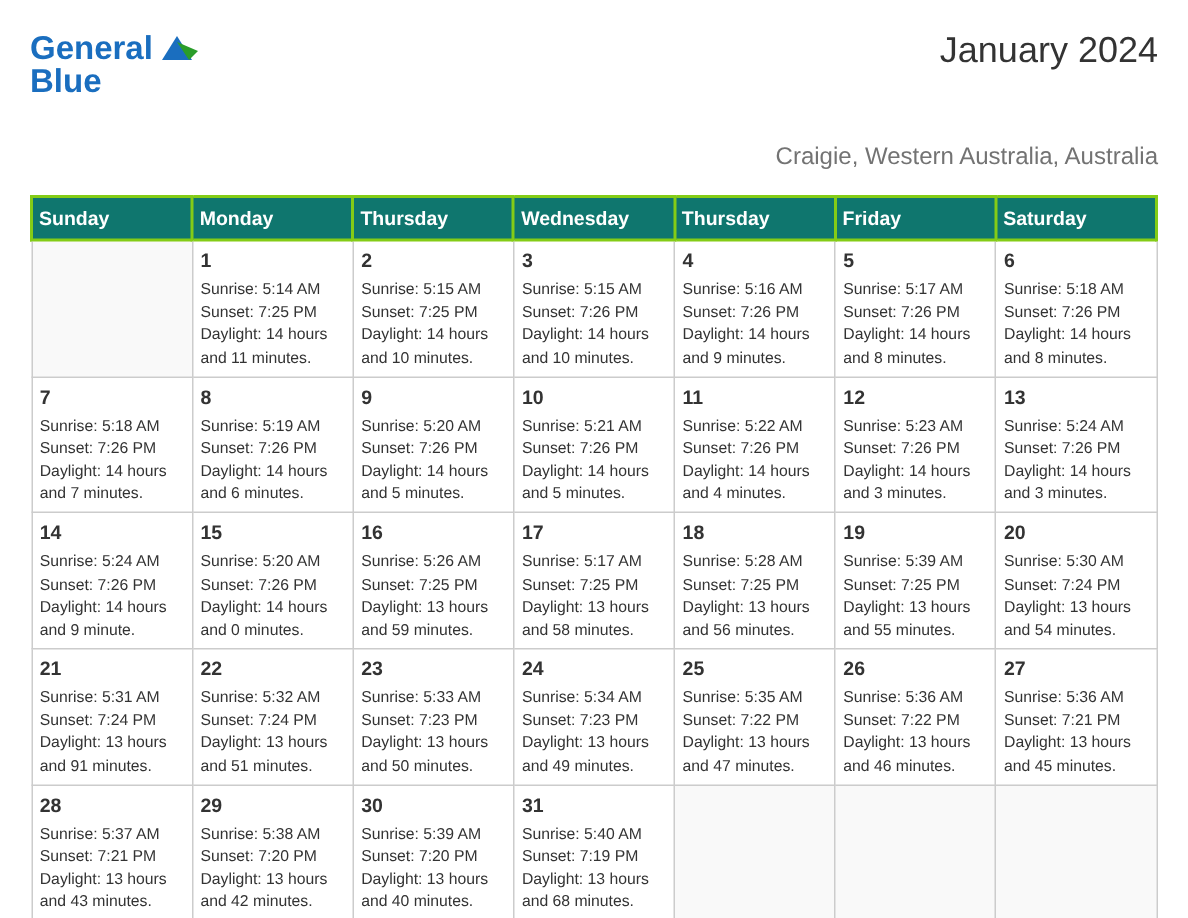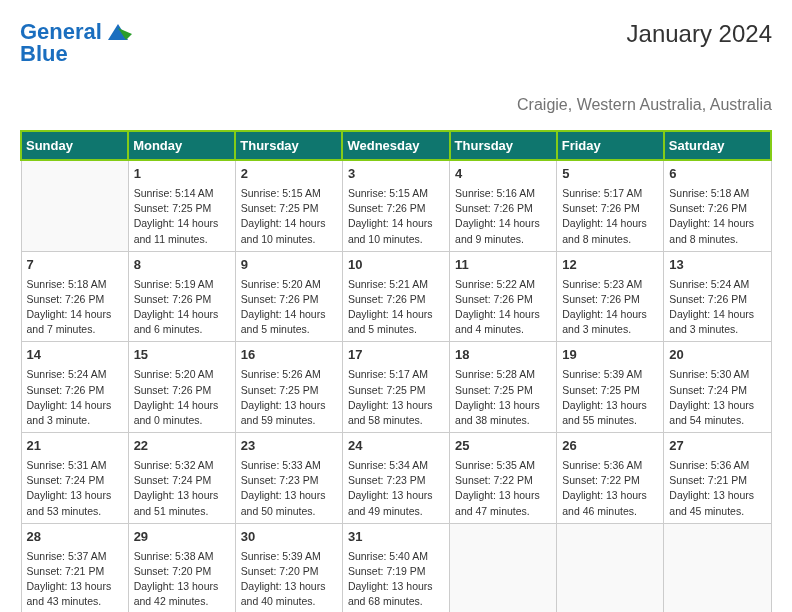--- a/index.html
+++ b/index.html
@@ -216,21 +216,21 @@
           <div>Daylight: 14 hours</div>
           <div>and 3 minutes.</div>
         </td>
       </tr>
       <tr>
         <td>
           <span class="day-number">14</span>
           <div>Sunrise: 5:24 AM</div>
           <div>Sunset: 7:26 PM</div>
           <div>Daylight: 14 hours</div>
-          <div>and 3 minute.</div>
+          <div>and 9 minute.</div>
         </td>
         <td>
           <span class="day-number">15</span>
           <div>Sunrise: 5:20 AM</div>
           <div>Sunset: 7:26 PM</div>
           <div>Daylight: 14 hours</div>
           <div>and 0 minutes.</div>
         </td>
         <td>
           <span class="day-number">16</span>
@@ -244,21 +244,21 @@
           <div>Sunrise: 5:17 AM</div>
           <div>Sunset: 7:25 PM</div>
           <div>Daylight: 13 hours</div>
           <div>and 58 minutes.</div>
         </td>
         <td>
           <span class="day-number">18</span>
           <div>Sunrise: 5:28 AM</div>
           <div>Sunset: 7:25 PM</div>
           <div>Daylight: 13 hours</div>
-          <div>and 38 minutes.</div>
+          <div>and 56 minutes.</div>
         </td>
         <td>
           <span class="day-number">19</span>
           <div>Sunrise: 5:39 AM</div>
           <div>Sunset: 7:25 PM</div>
           <div>Daylight: 13 hours</div>
           <div>and 55 minutes.</div>
         </td>
         <td>
           <span class="day-number">20</span>
@@ -267,21 +267,21 @@
           <div>Daylight: 13 hours</div>
           <div>and 54 minutes.</div>
         </td>
       </tr>
       <tr>
         <td>
           <span class="day-number">21</span>
           <div>Sunrise: 5:31 AM</div>
           <div>Sunset: 7:24 PM</div>
           <div>Daylight: 13 hours</div>
-          <div>and 53 minutes.</div>
+          <div>and 91 minutes.</div>
         </td>
         <td>
           <span class="day-number">22</span>
           <div>Sunrise: 5:32 AM</div>
           <div>Sunset: 7:24 PM</div>
           <div>Daylight: 13 hours</div>
           <div>and 51 minutes.</div>
         </td>
         <td>
           <span class="day-number">23</span>

